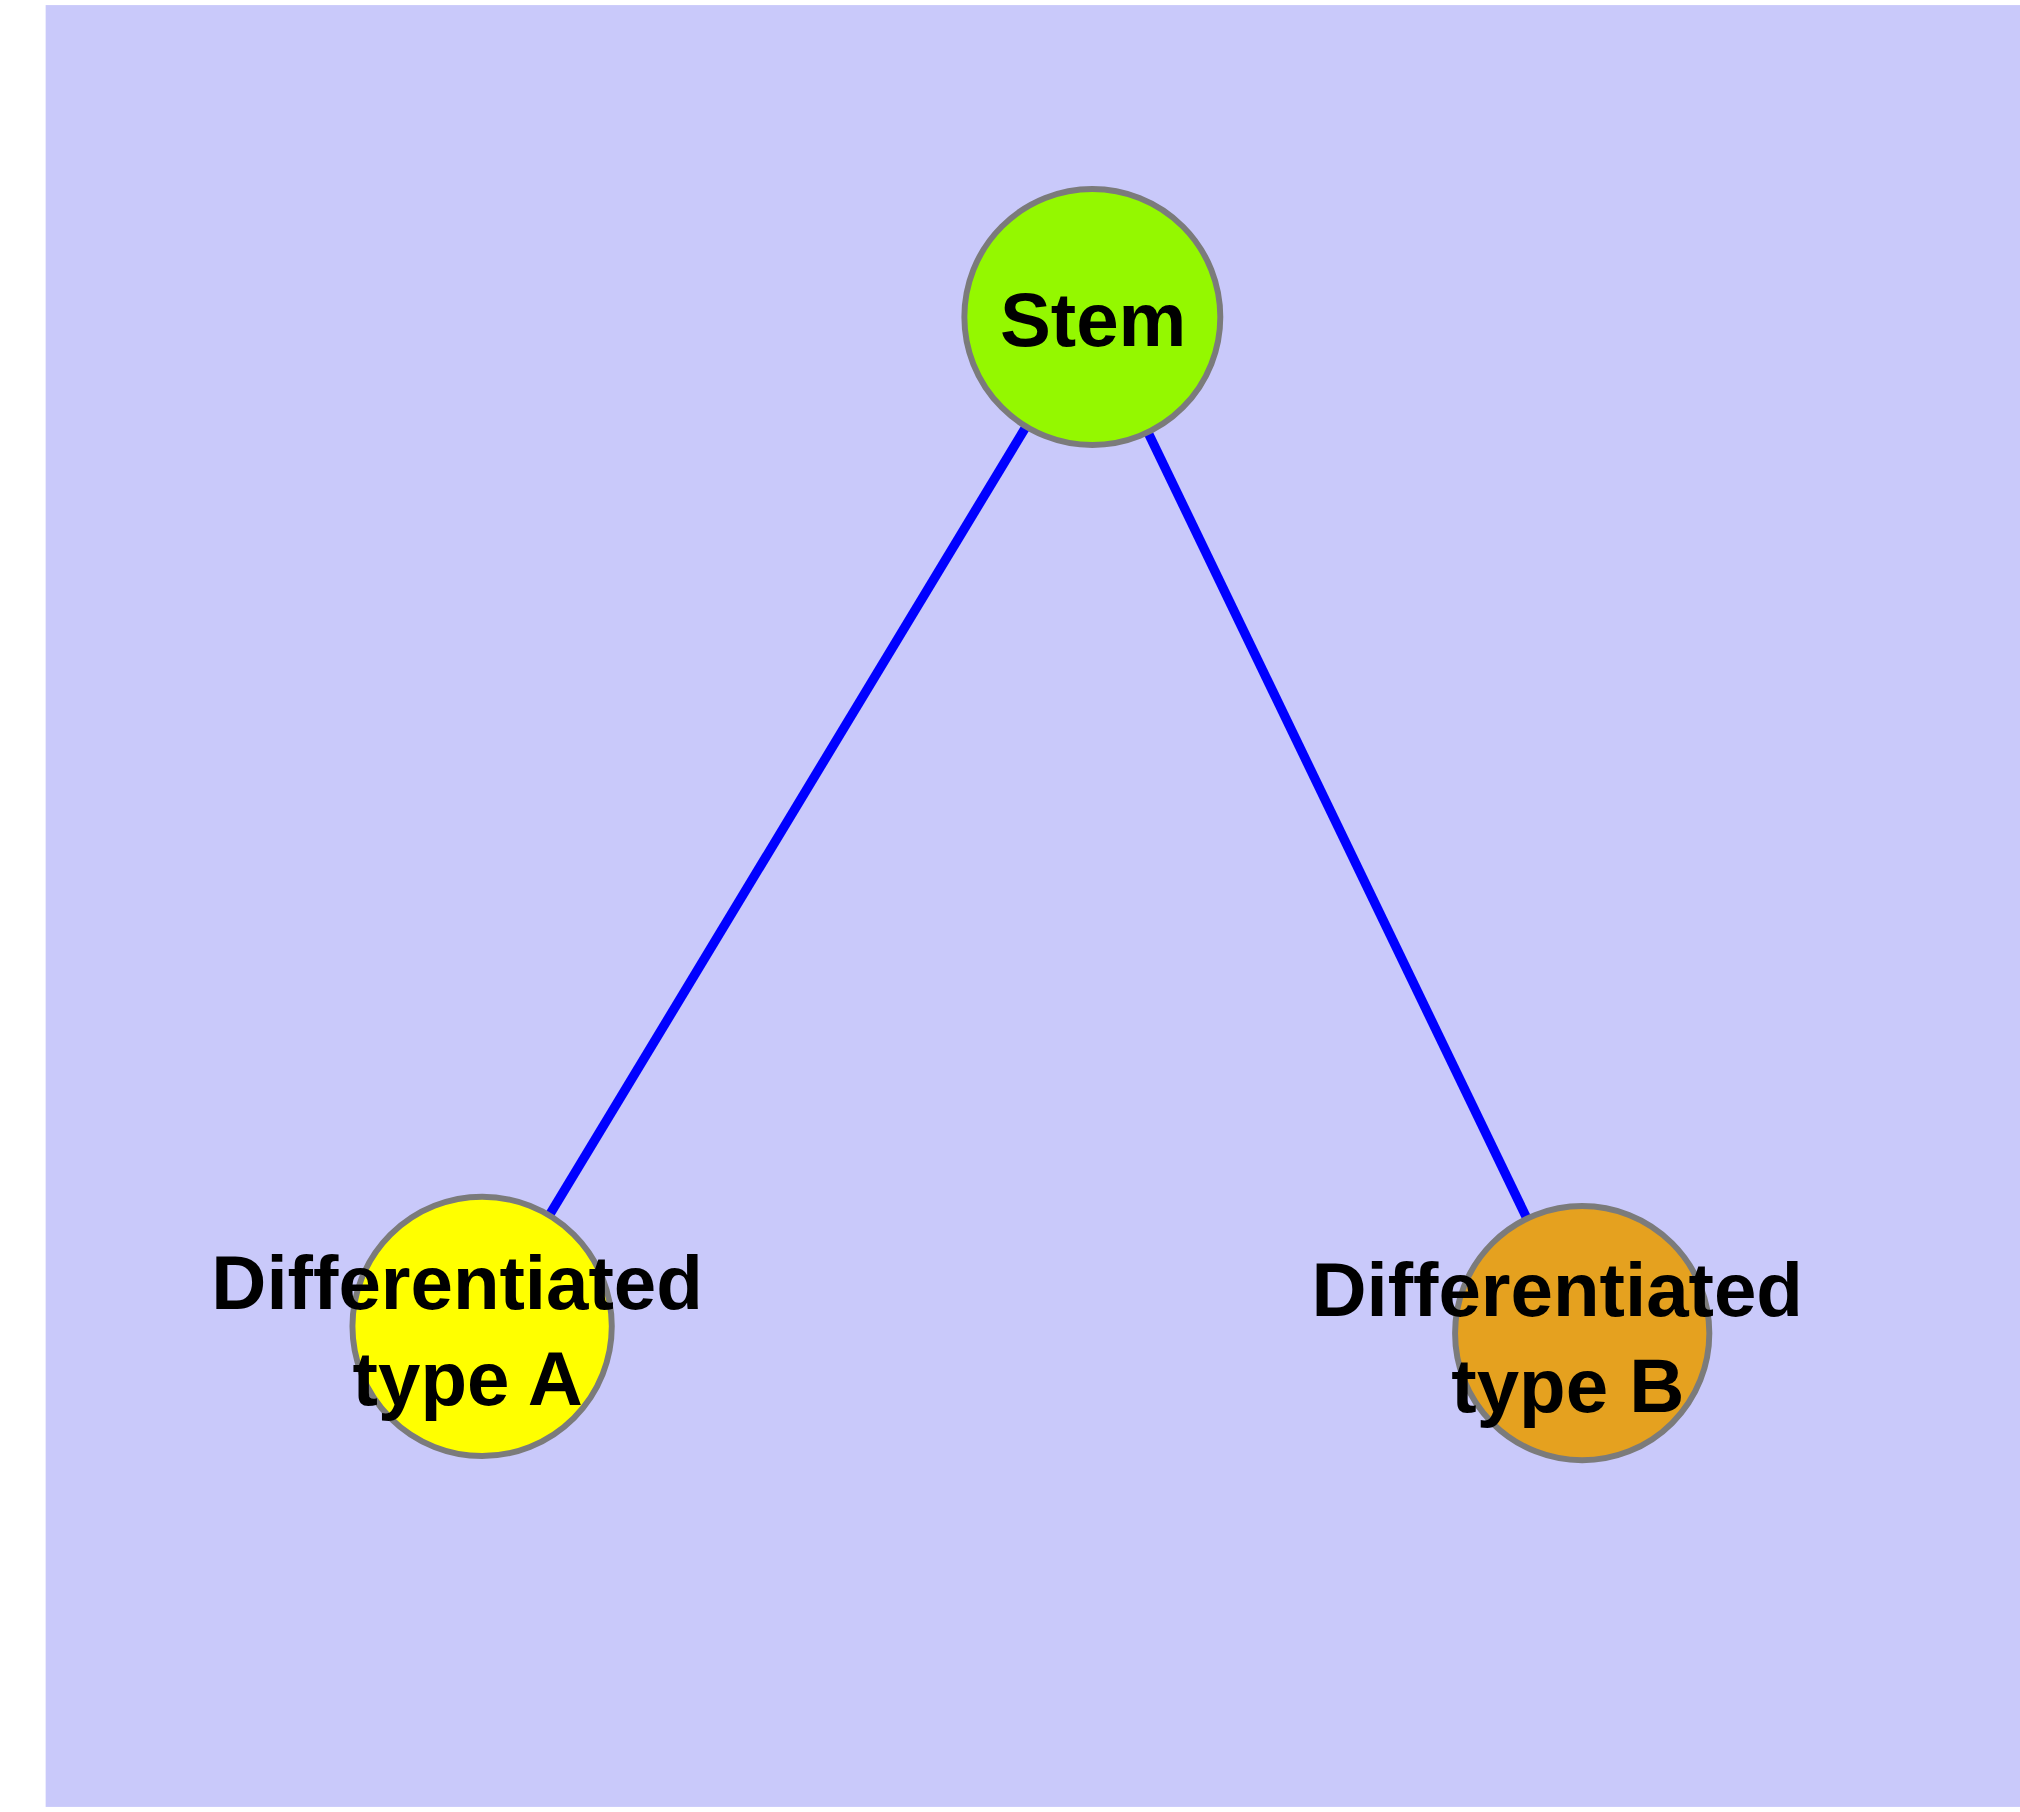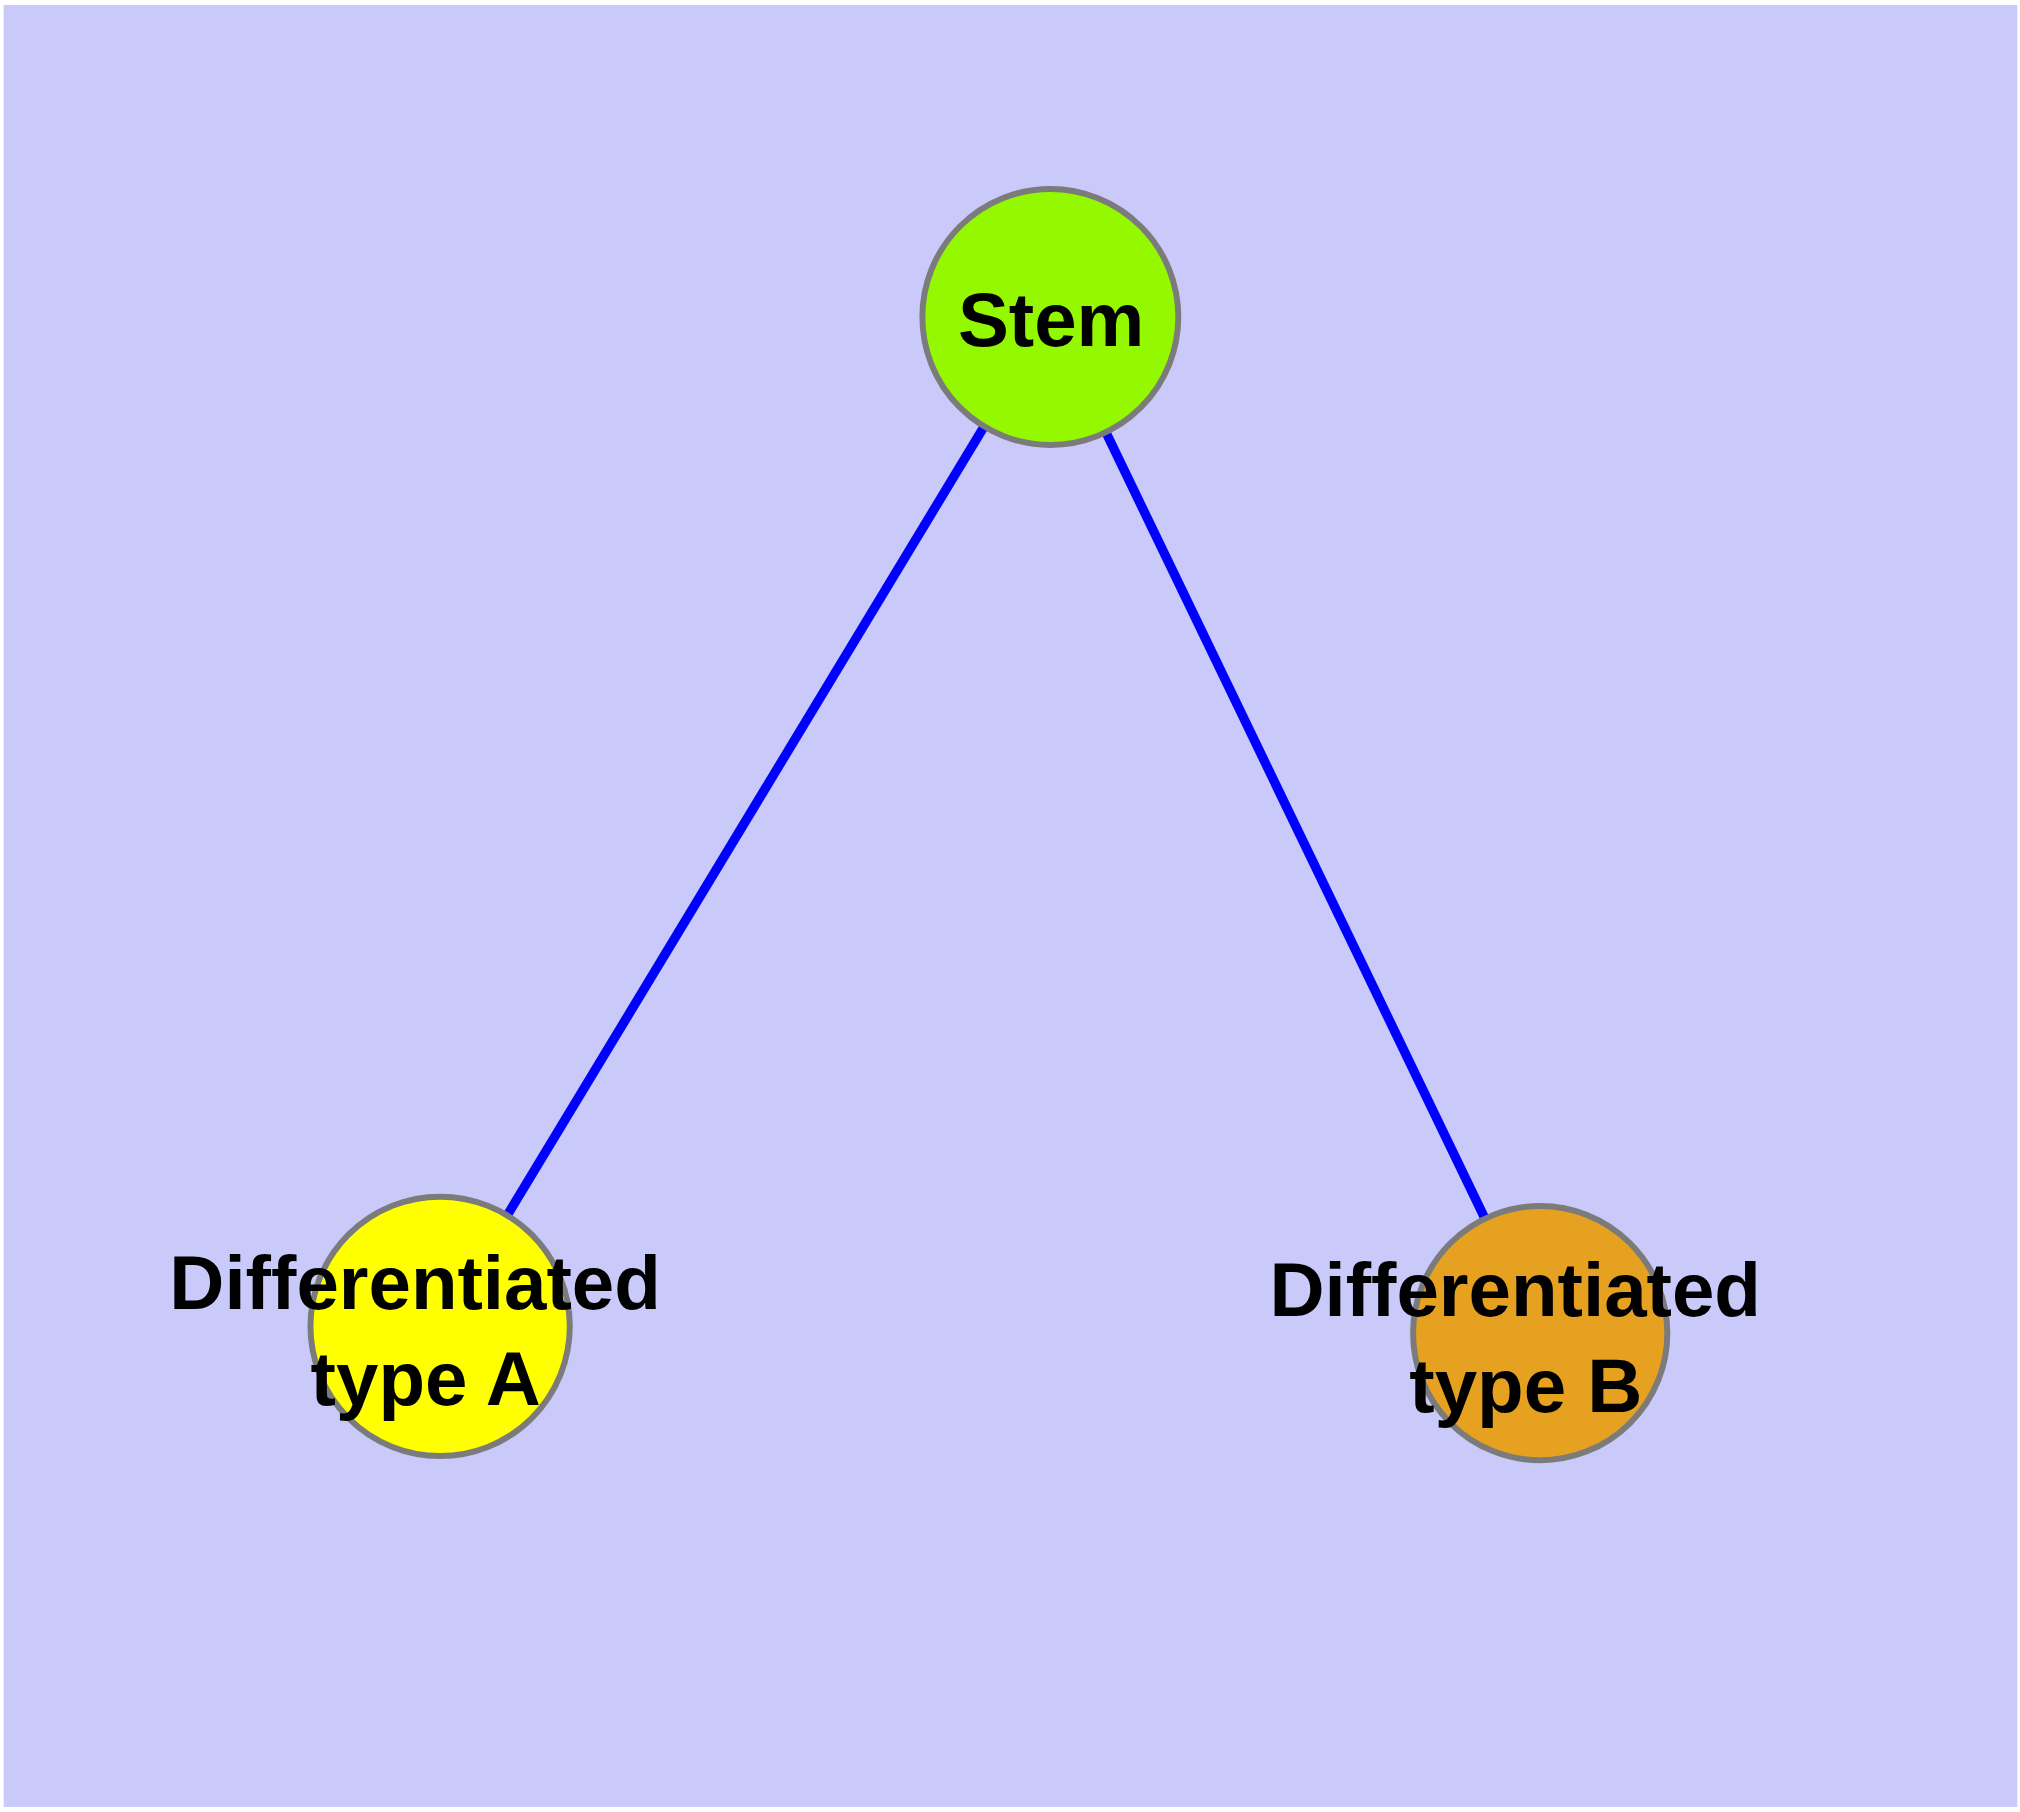--- a/index.html
+++ b/index.html
@@ -8,20 +8,21 @@
     width: 2021px;
     height: 1812px;
     overflow: hidden;
     background: #ffffff;
     font-family: "Liberation Sans", "DejaVu Sans", sans-serif;
   }
   .stage {
     position: relative;
     width: 1604px;
     height: 1812px;
+    margin-left: 42px;
   }
   svg.graph {
     display: block;
     width: 2021px;
     height: 1812px;
   }
   .edge {
     fill: none;
     stroke-linecap: butt;
   }

